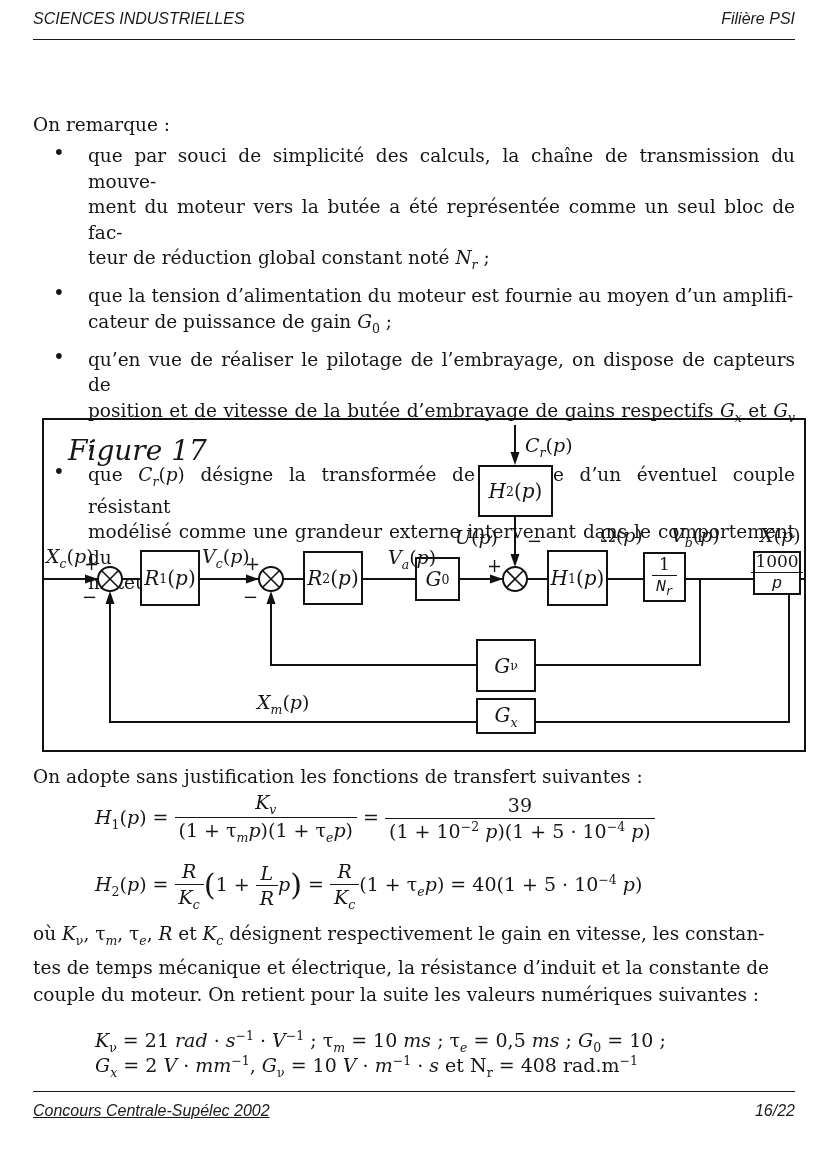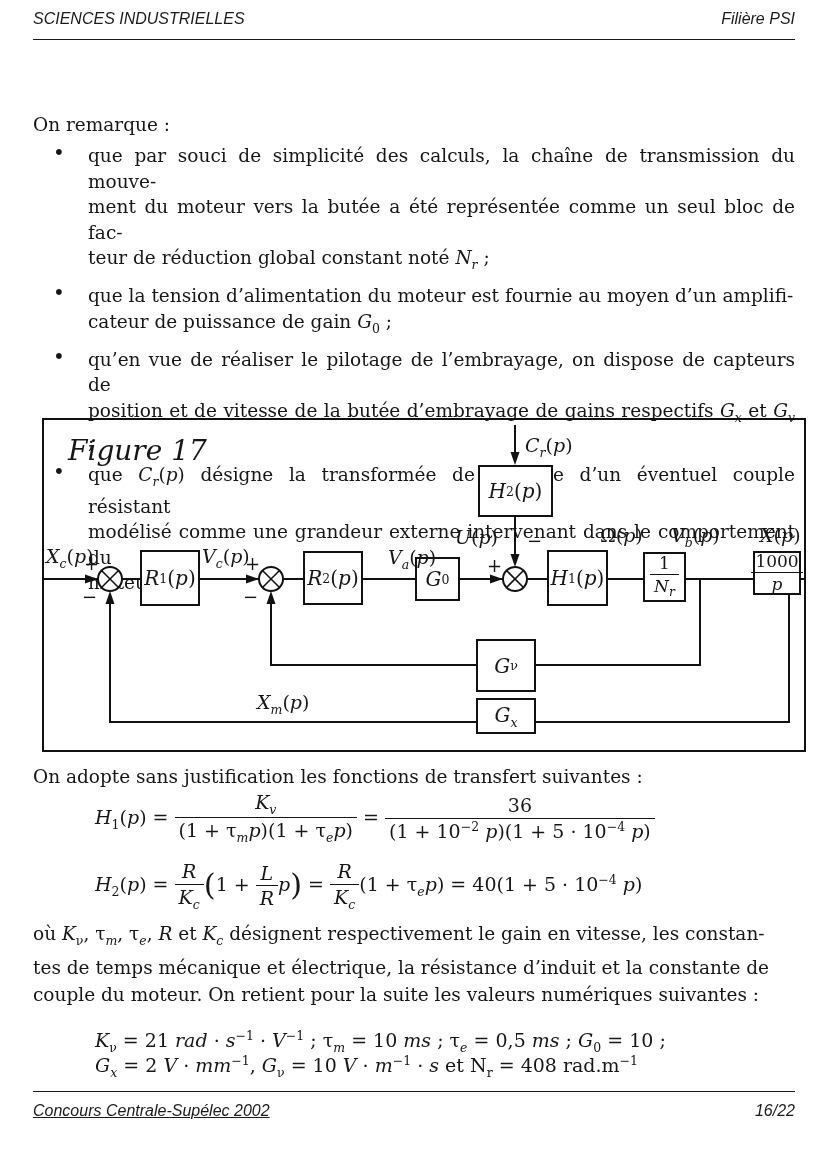--- a/index.html
+++ b/index.html
@@ -24,21 +24,21 @@
   .fig-svg{position:absolute;left:0;top:0;}
   .blk{position:absolute;box-sizing:border-box;border:2px solid #111;background:#fff;
        display:flex;align-items:center;justify-content:center;font-size:20px;text-align:center;}
   .sig{position:absolute;font-size:19px;white-space:nowrap;}
   .sign{position:absolute;font-size:18px;line-height:1;}
   
   .fr{display:inline-block;vertical-align:middle;text-align:center;}
   .fr .nu{display:block;padding:0 4px;line-height:1.25;}
   .fr .de{display:block;padding:0 4px;border-top:1.7px solid #161616;line-height:1.3;}
   .bfr{font-size:17px;}
-  .bfr .de{border-top-width:1.5px;}
+  .bfr .de{border-top-width:1.5px;font-family:Liberation Mono, monospace;}
   sub{font-size:12.5px;}
   sup{font-size:12.5px;}
   .eq{position:absolute;font-size:19px;white-space:nowrap;}
   .big{font-size:160%;font-weight:300;vertical-align:-4px;}
   .vals{position:absolute;font-size:19px;white-space:nowrap;}
 </style>
 </head>
 <body>
 
 <div class="page">
@@ -138,21 +138,21 @@
 
     <div class="sign" style="left:40px;top:135px;">+</div>
     <div class="sign" style="left:38px;top:168px;">−</div>
     <div class="sign" style="left:201px;top:135px;">+</div>
     <div class="sign" style="left:199px;top:168px;">−</div>
     <div class="sign" style="left:443px;top:137px;">+</div>
     <div class="sign" style="left:483px;top:112px;">−</div>
   </div>
 
   <div class="abs para" style="left:33px;top:763px;width:762px;">On adopte sans justification les fonctions de transfert suivantes :</div>
-  <div class="eq" style="left:95px;top:791px;"><i>H</i><sub>1</sub>(<i>p</i>) = <span class="fr"><span class="nu"><i>K<sub>v</sub></i></span><span class="de">(1 + τ<sub><i>m</i></sub><i>p</i>)(1 + τ<sub><i>e</i></sub><i>p</i>)</span></span> = <span class="fr"><span class="nu">36</span><span class="de">(1 + 10<sup>−2</sup> <i>p</i>)(1 + 5 · 10<sup>−4</sup> <i>p</i>)</span></span></div>
+  <div class="eq" style="left:95px;top:791px;"><i>H</i><sub>1</sub>(<i>p</i>) = <span class="fr"><span class="nu"><i>K<sub>v</sub></i></span><span class="de">(1 + τ<sub><i>m</i></sub><i>p</i>)(1 + τ<sub><i>e</i></sub><i>p</i>)</span></span> = <span class="fr"><span class="nu">39</span><span class="de">(1 + 10<sup>−2</sup> <i>p</i>)(1 + 5 · 10<sup>−4</sup> <i>p</i>)</span></span></div>
   <div class="eq" style="left:95px;top:860px;"><i>H</i><sub>2</sub>(<i>p</i>) = <span class="fr"><span class="nu"><i>R</i></span><span class="de"><i>K<sub>c</sub></i></span></span><span class="big">(</span>1 + <span class="fr"><span class="nu"><i>L</i></span><span class="de"><i>R</i></span></span><i>p</i><span class="big">)</span> = <span class="fr"><span class="nu"><i>R</i></span><span class="de"><i>K<sub>c</sub></i></span></span>(1 + τ<sub><i>e</i></sub><i>p</i>) = 40(1 + 5 · 10<sup>−4</sup> <i>p</i>)</div>
 
   <div class="abs para" style="left:33px;top:920px;width:762px;line-height:27px;">où <i>K</i><sub>ν</sub>, τ<sub><i>m</i></sub>, τ<sub><i>e</i></sub>, <i>R</i> et <i>K<sub>c</sub></i> désignent respectivement le gain en vitesse, les constan-<br>tes de temps mécanique et électrique, la résistance d’induit et la constante de<br>couple du moteur. On retient pour la suite les valeurs numériques suivantes :</div>
 
   <div class="vals" style="left:95px;top:1028px;"><i>K</i><sub>ν</sub> = 21 <i>rad</i> · <i>s</i><sup>−1</sup> · <i>V</i><sup>−1</sup> ; τ<sub><i>m</i></sub> = 10 <i>ms</i> ; τ<sub><i>e</i></sub> = 0,5 <i>ms</i> ; <i>G</i><sub>0</sub> = 10 ;</div>
   <div class="vals" style="left:95px;top:1053px;"><i>G<sub>x</sub></i> = 2 <i>V</i> · <i>mm</i><sup>−1</sup>, <i>G</i><sub>ν</sub> = 10 <i>V</i> · <i>m</i><sup>−1</sup> · <i>s</i> et N<sub>r</sub> = 408 rad.m<sup>−1</sup></div>
 
   <div class="rule" style="top:1091px;"></div>
   <div class="abs hf" style="left:33px;top:1102px;text-decoration:underline;">Concours Centrale-Supélec 2002</div>
   <div class="abs hf" style="right:32px;top:1102px;">16/22</div>

